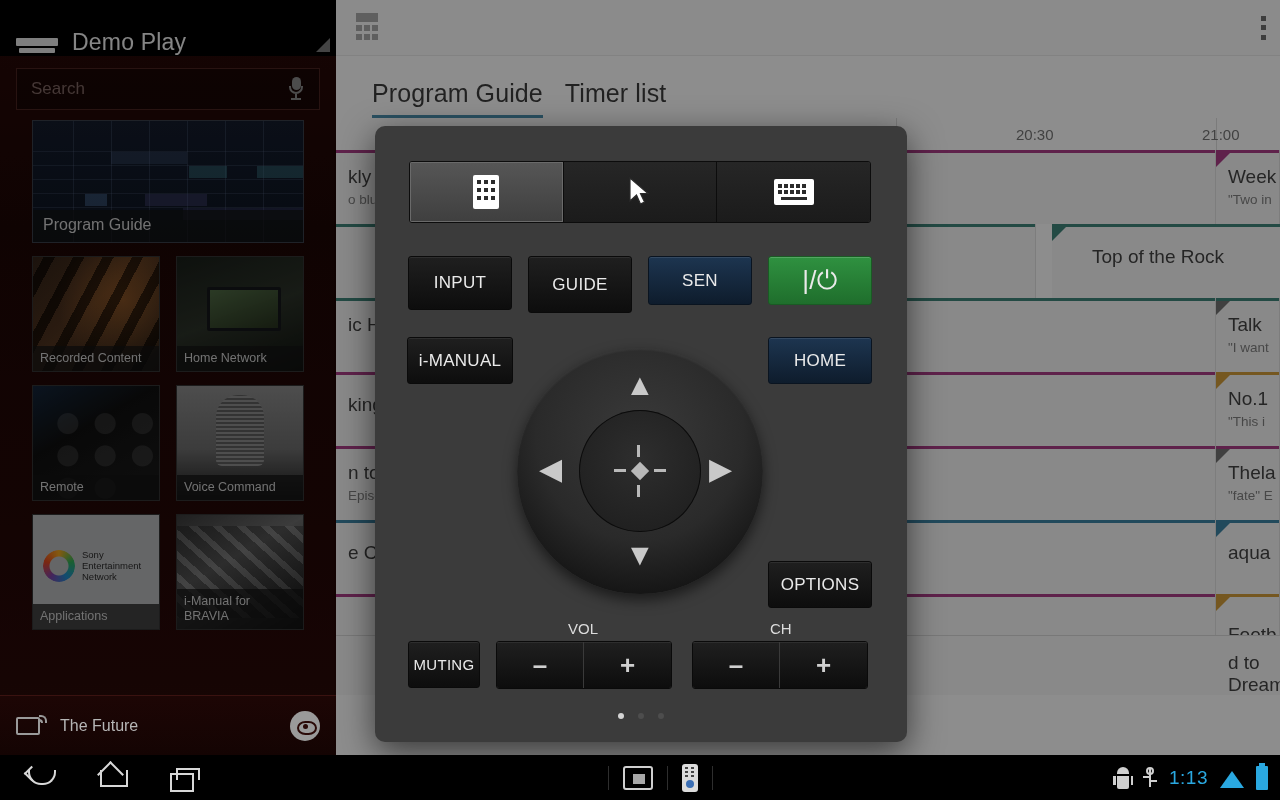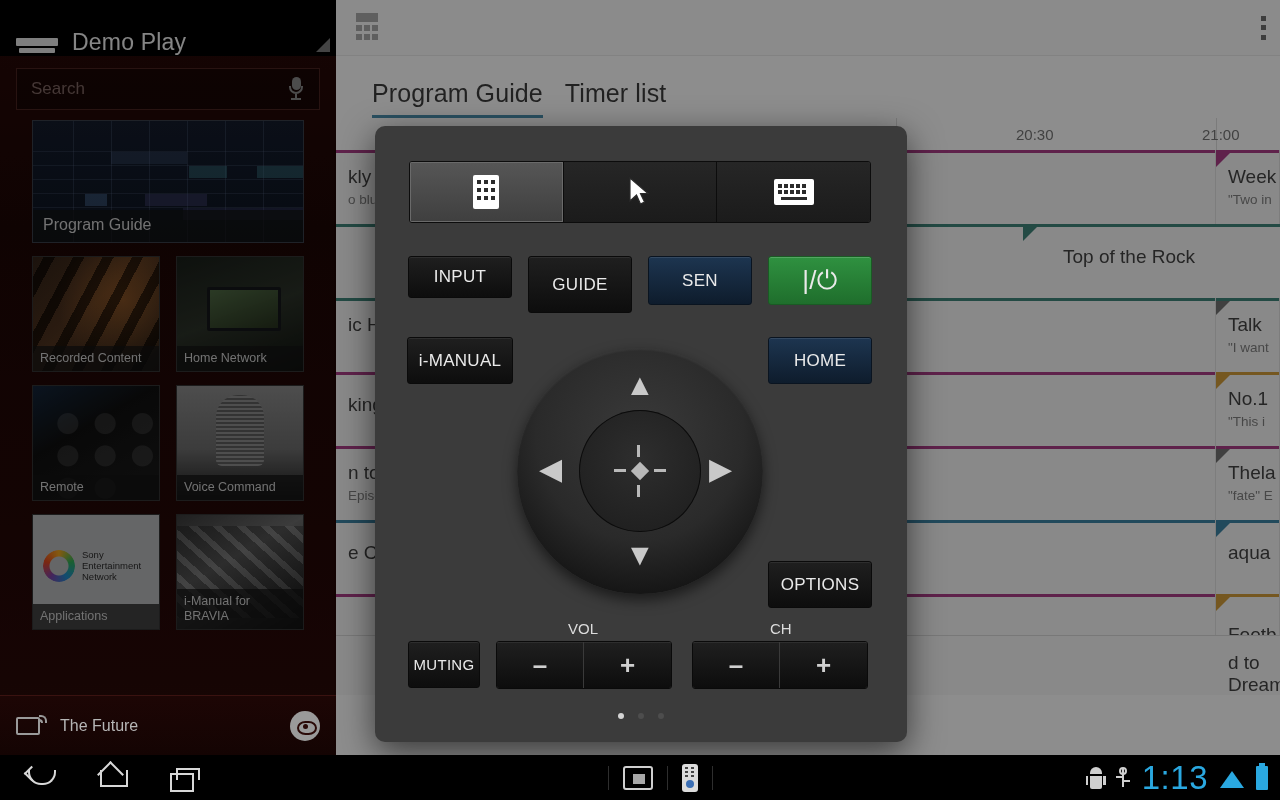--- a/index.html
+++ b/index.html
@@ -235,21 +235,21 @@
   #nav-right{position:absolute;right:12px;display:flex;align-items:center;gap:12px;}
   .droid{width:16px;height:22px;position:relative;}
   .droid .hd{position:absolute;left:2px;top:0;width:12px;height:7px;background:#cfcfcf;border-radius:7px 7px 0 0;}
   .droid .bd{position:absolute;left:2px;top:9px;width:12px;height:13px;background:#cfcfcf;border-radius:0 0 2px 2px;}
   .droid .ar{position:absolute;top:9px;width:2.5px;height:9px;background:#cfcfcf;}
   .usb{width:14px;height:22px;position:relative;}
   .usb .st{position:absolute;left:6px;top:2px;width:2px;height:18px;background:#cfcfcf;}
   .usb .cr{position:absolute;left:3px;top:0;width:8px;height:8px;border:2px solid #cfcfcf;border-radius:50%;}
   .usb .lb{position:absolute;left:0px;top:9px;width:6px;height:2px;background:#cfcfcf;}
   .usb .rb{position:absolute;right:0px;top:13px;width:6px;height:2px;background:#cfcfcf;}
-  #clock{color:#2aa8e0;font-size:33px;letter-spacing:.5px;}
+  #clock{color:#2aa8e0;font-size:19px;letter-spacing:.5px;}
   .wifi{width:24px;height:20px;position:relative;}
   .wifi:before{content:"";position:absolute;left:0;bottom:0;width:0;height:0;
      border-left:12px solid transparent;border-right:12px solid transparent;border-bottom:17px solid #2aa8e0;}
   .batt{width:12px;height:24px;background:#2aa8e0;border-radius:1px;position:relative;}
   .batt:before{content:"";position:absolute;left:3px;top:-3px;width:6px;height:3px;background:#2aa8e0;}
 </style>
 </head>
 <body>
 
 <div id="root">
@@ -401,21 +401,21 @@
             <div class="flag" style="border-top-color:#9c1d72"></div>
             <div class="t">Week</div>
             <div class="s">"Two in</div>
           </div>
         </div>
 
         <div class="prow" style="top:74px;height:74px">
           <div class="cell" style="left:0;width:700px">
             <div class="bar" style="background:#1f6f62"></div>
           </div>
-          <div class="cell nosub" style="left:687px;right:0;border-right:none">
+          <div class="cell nosub" style="left:716px;right:0;border-right:none">
             <div class="bar" style="background:#1f6f62"></div>
             <div class="flag" style="border-top-color:#1f6f62"></div>
             <div class="t" style="left:40px">Top of the Rock</div>
           </div>
         </div>
 
         <div class="prow" style="top:148px;height:74px">
           <div class="cell" style="left:0;width:880px">
             <div class="bar" style="background:#1f6f62"></div>
             <div class="t">ic Hour World Famous Forest</div>
@@ -519,21 +519,21 @@
         <i style="left:4px;top:11px;width:4px"></i>
           <i style="left:10px;top:11px;width:4px"></i>
         <i style="left:16px;top:11px;width:4px"></i>
           <i style="left:22px;top:11px;width:4px"></i>
         <i style="left:28px;top:11px;width:4px"></i>
         <i style="left:7px;top:18px;width:26px;height:3px"></i>
       </span>
     </div>
   </div>
 
-  <div class="btn dark" style="left:408px;top:256px;width:104px;height:42px">INPUT</div>
+  <div class="btn dark" style="left:408px;top:256px;width:104px;height:54px">INPUT</div>
   <div class="btn dark" style="left:528px;top:256px;width:104px;height:57px">GUIDE</div>
   <div class="btn blue" style="left:648px;top:256px;width:104px;height:49px">SEN</div>
   <div class="btn green" style="left:768px;top:256px;width:104px;height:49px">|/⏻</div>
 
   <div class="btn dark" style="left:407px;top:337px;width:106px;height:47px">i-MANUAL</div>
   <div class="btn blue" style="left:768px;top:337px;width:104px;height:47px">HOME</div>
 
   <div id="dpad">
     <div id="dpad-inner"></div>
     <div class="arr" style="left:108px;top:22px">▲</div>

